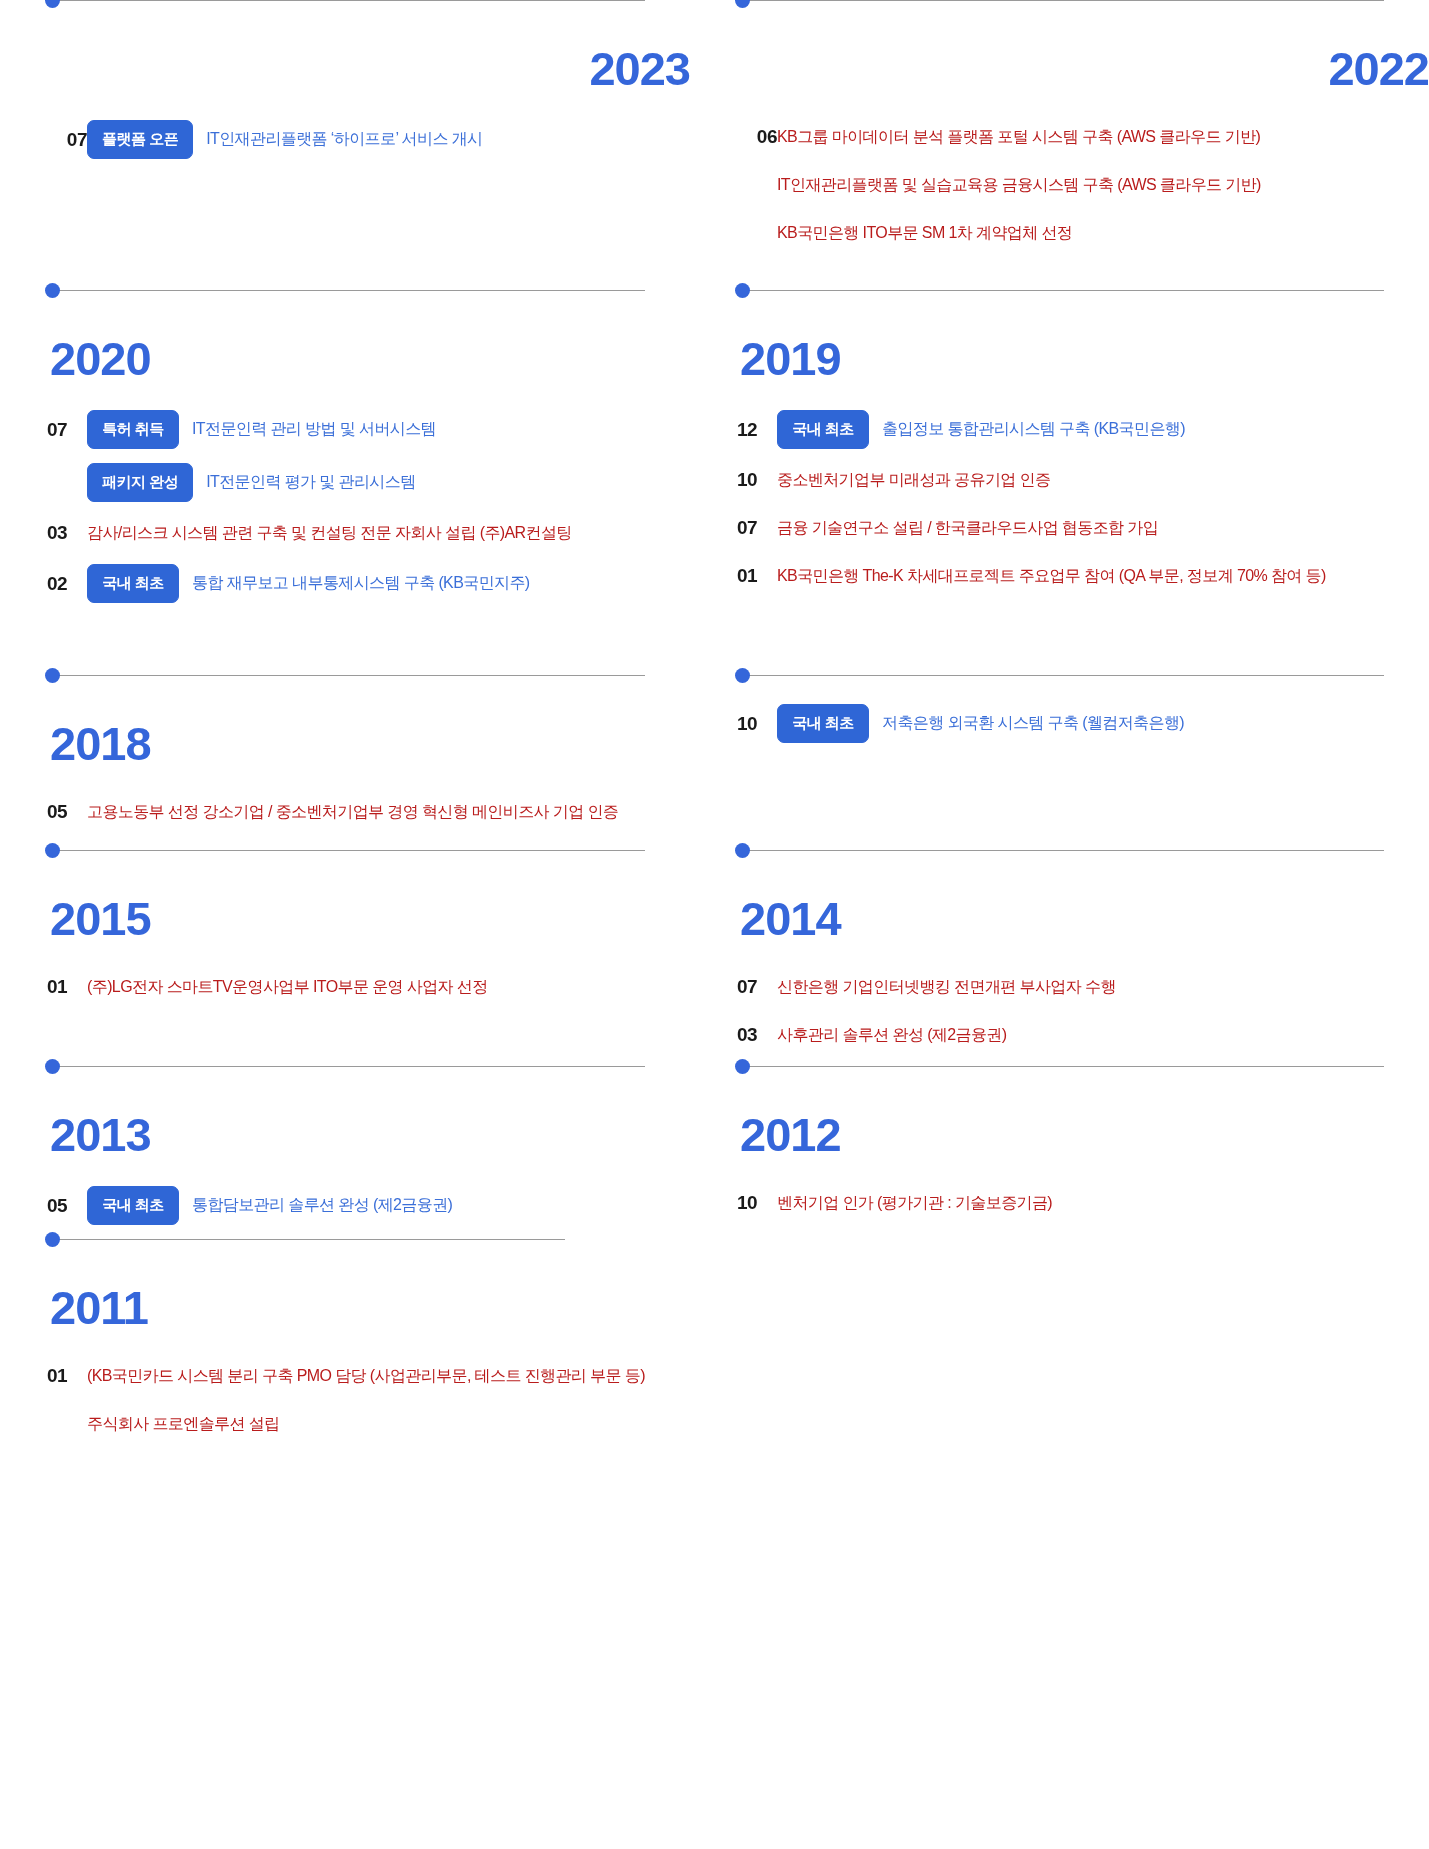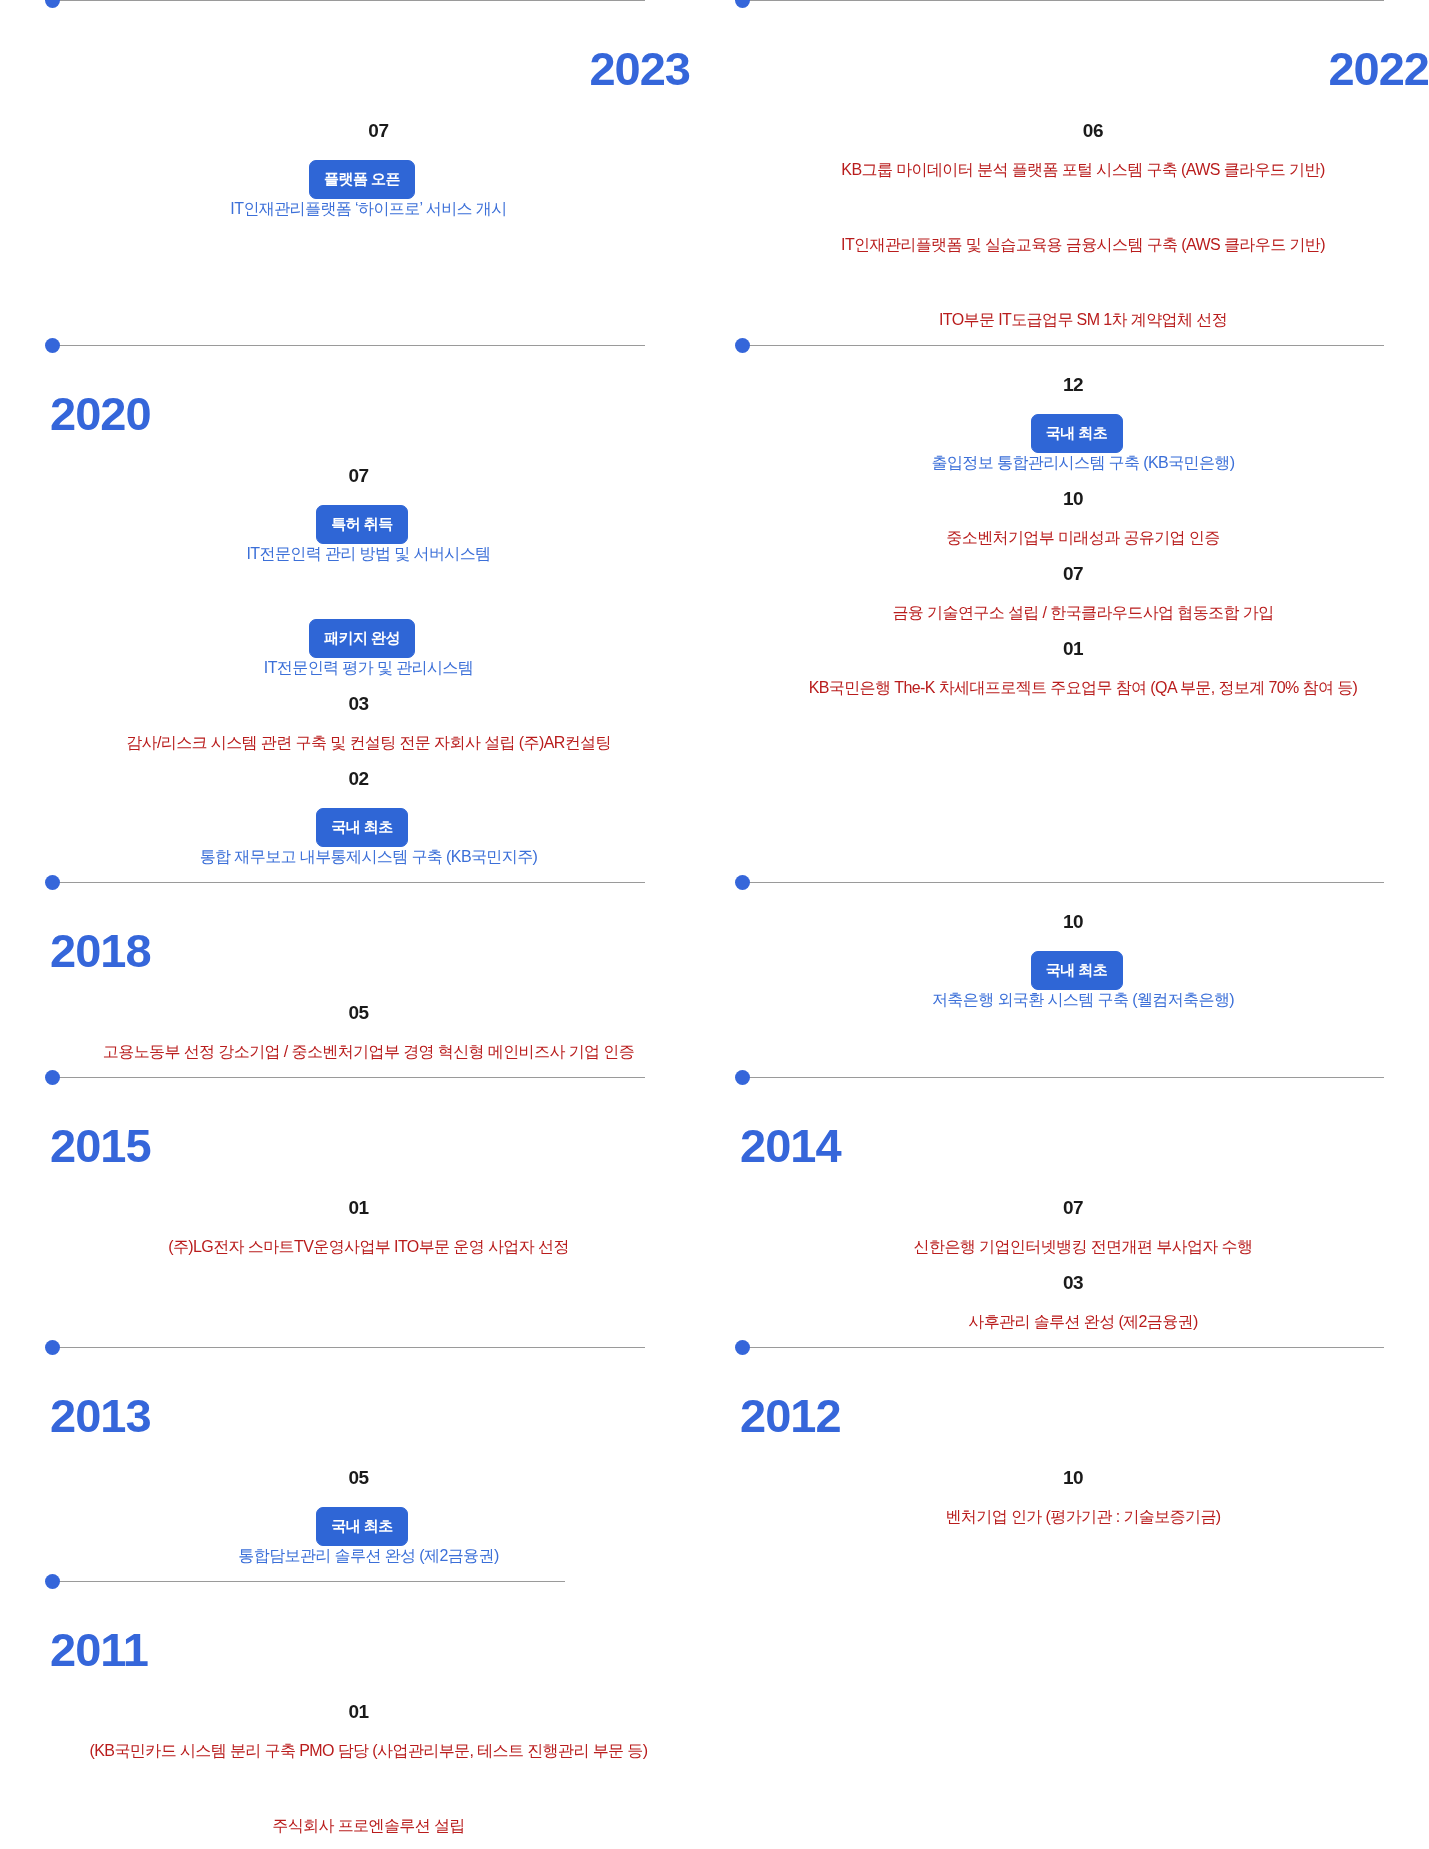--- a/index.html
+++ b/index.html
@@ -52,21 +52,20 @@
     padding-top: 44px;
   }
 
   .entries { margin-left: 47px; padding-top: 28px; }
 
   .entry {
     display: flex;
     align-items: center;
     min-height: 34px;
     margin-bottom: 14px;
-    flex-direction: column;
   }
   .month {
     width: 40px;
     flex: 0 0 40px;
     font-size: 19px;
     font-weight: bold;
     color: #1a1a1a;
     letter-spacing: -0.5px;
   }
   .month.blank { visibility: hidden; }
@@ -123,21 +122,21 @@
           <div class="entry">
             <span class="month">06</span>
             <span class="desc">KB그룹 마이데이터 분석 플랫폼 포털 시스템 구축 (AWS 클라우드 기반)</span>
           </div>
           <div class="entry">
             <span class="month blank">00</span>
             <span class="desc">IT인재관리플랫폼 및 실습교육용 금융시스템 구축 (AWS 클라우드 기반)</span>
           </div>
           <div class="entry">
             <span class="month blank">00</span>
-            <span class="desc">ITO부문 IT도급업무 SM 1차 계약업체 선정</span>
+            <span class="desc">KB국민은행 ITO부문 SM 1차 계약업체 선정</span>
           </div>
         </div>
       </div>
     </div>
     <div class="grid" style="min-height: 385px;">
       <div class="cell">
         <div class="rule">
           <span class="dot"></span>
         </div>
         <div class="year">2020</div>
@@ -160,20 +159,21 @@
             <span class="month">02</span>
             <span class="badge">국내 최초</span>
             <span class="desc accent">통합 재무보고 내부통제시스템 구축 (KB국민지주)</span>
           </div>
         </div>
       </div>
       <div class="cell">
         <div class="rule">
           <span class="dot"></span>
         </div>
+        <div class="year">2019</div>
         <div class="entries">
           <div class="entry">
             <span class="month">12</span>
             <span class="badge">국내 최초</span>
             <span class="desc accent">출입정보 통합관리시스템 구축 (KB국민은행)</span>
           </div>
           <div class="entry">
             <span class="month">10</span>
             <span class="desc">중소벤처기업부 미래성과 공유기업 인증</span>
           </div>

